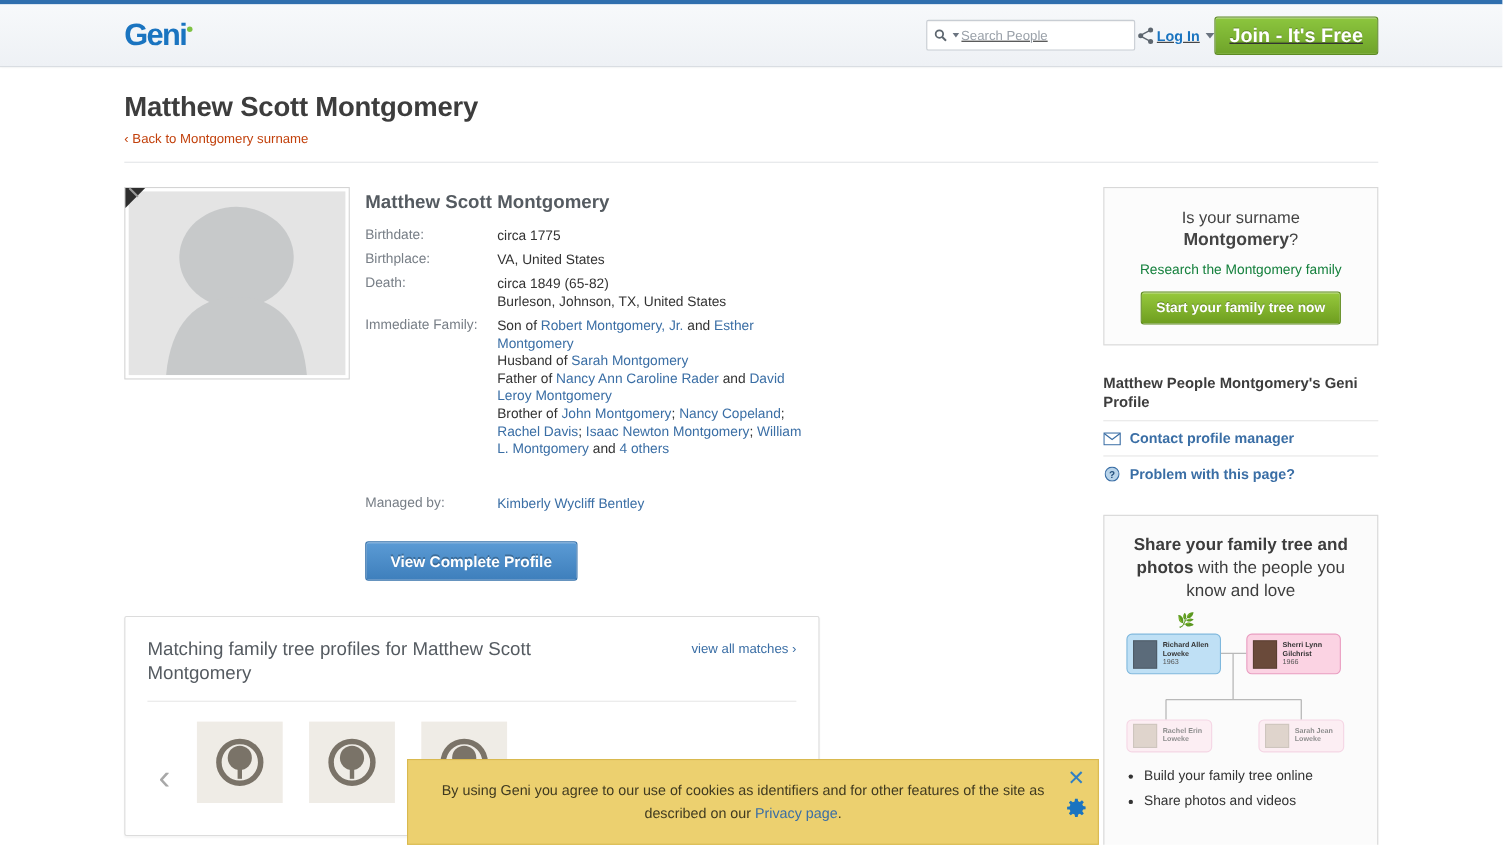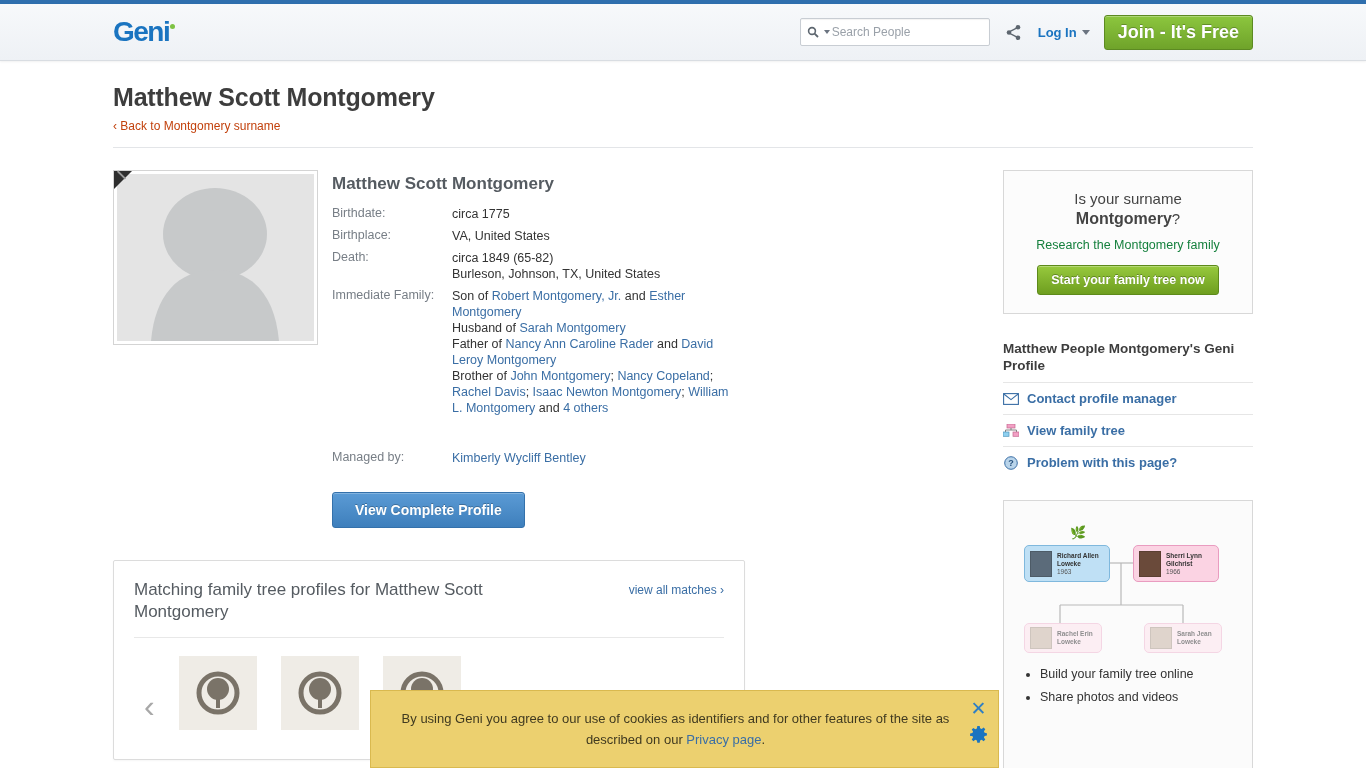--- a/index.html
+++ b/index.html
@@ -18,21 +18,21 @@
     border-bottom:1px solid #d9dde2;
     box-shadow:0 1px 2px rgba(0,0,0,.06);
     position:relative;
   }
   .header-inner{width:1140px;margin:0 auto;height:56px;display:flex;align-items:center;}
   .logo{font-size:28px;font-weight:bold;letter-spacing:-1.5px;display:flex;align-items:center;margin-right:22px;}
   .logo .g1{color:#1a74c0;}
   .logo .dot{width:5px;height:5px;border-radius:50%;background:#7ec243;margin-left:1px;margin-bottom:12px;}
   .nav{display:flex;align-items:center;gap:24px;}
   .nav a{color:#3b4450;text-decoration:none;font-size:13.5px;font-weight:bold;}
-  .header-right{margin-left:auto;display:flex;align-items:center;gap:14px;}
+  .header-right{margin-left:auto;display:flex;align-items:center;text-decoration:underline;}
   .searchbox{
     width:176px;height:26px;border:1px solid #c8cdd3;background:#fff;border-radius:2px;
     display:flex;align-items:center;padding:0 6px;box-shadow:inset 0 1px 1px rgba(0,0,0,.05);
   }
   .searchbox .mag{color:#6b7480;font-size:12px;margin-right:3px;display:flex;align-items:center;}
   .searchbox input{
     border:none;outline:none;flex:1;font-size:12px;color:#333;
     font-family:"Liberation Sans", sans-serif;background:transparent;
   }
   .searchbox input::placeholder{color:#9aa1a9;}
@@ -335,47 +335,36 @@
         <a href="#" class="gp-link">
           <span class="gp-icon">
             <svg width="16" height="12" viewBox="0 0 16 12">
                 <rect x="0.6" y="0.6" width="14.8" height="10.8" fill="#fff" stroke="#3a6ea5" stroke-width="1.1"></rect>
                 <polyline points="0.8,1 8,6.6 15.2,1" fill="none" stroke="#3a6ea5" stroke-width="1.1"></polyline>
               </svg>
           </span>
           <span class="t">Contact profile manager</span>
         </a>
 
-        <a href="#" class="gp-link">
-          <span class="gp-icon">
-            <svg width="16" height="13" viewBox="0 0 16 13">
-                <rect x="4" y="0" width="8" height="4" fill="#f2a0c4" stroke="#c4678f" stroke-width=".7"></rect>
-                <line x1="8" y1="4" x2="8" y2="6" stroke="#777" stroke-width=".9"></line>
-                <line x1="2.5" y1="6" x2="13.5" y2="6" stroke="#777" stroke-width=".9"></line>
-                <line x1="2.5" y1="6" x2="2.5" y2="8" stroke="#777" stroke-width=".9"></line>
-                <line x1="13.5" y1="6" x2="13.5" y2="8" stroke="#777" stroke-width=".9"></line>
-                <rect x="0" y="8" width="6" height="4.3" fill="#8fd0f0" stroke="#4e94ba" stroke-width=".7"></rect>
-                <rect x="10" y="8" width="6" height="4.3" fill="#f2a0c4" stroke="#c4678f" stroke-width=".7"></rect>
-              </svg>
-          </span>
-          <span class="t">View family tree</span>
-        </a>
 
         <a href="#" class="gp-link">
           <span class="gp-icon">
             <svg width="14" height="14" viewBox="0 0 14 14">
                 <circle cx="7" cy="7" r="6.3" fill="#b9d4ea" stroke="#3a6ea5" stroke-width="1"></circle>
                 <text x="7" y="10.4" font-size="9" font-family="Liberation Sans, sans-serif" font-weight="bold" fill="#27527e" text-anchor="middle">?</text>
               </svg>
           </span>
           <span class="t">Problem with this page?</span>
         </a>
       </div>
 
       <div class="share-box">
+        <div class="share-h">
+          <b>Share your family tree and photos</b><span> with the people you know and love</span>
+        </div>
 
         <div class="tree-pic">
           <svg width="222" height="120" viewBox="0 0 222 120" style="position:absolute;left:0;top:0;">
             <line x1="92" y1="30" x2="115" y2="30" stroke="#b9b9b9" stroke-width="1.2"></line>
             <line x1="103" y1="30" x2="103" y2="72" stroke="#b9b9b9" stroke-width="1.2"></line>
             <line x1="42" y1="72" x2="165" y2="72" stroke="#b9b9b9" stroke-width="1.2"></line>
             <line x1="42" y1="72" x2="42" y2="90" stroke="#b9b9b9" stroke-width="1.2"></line>
             <line x1="165" y1="72" x2="165" y2="90" stroke="#b9b9b9" stroke-width="1.2"></line>
           </svg>
 

